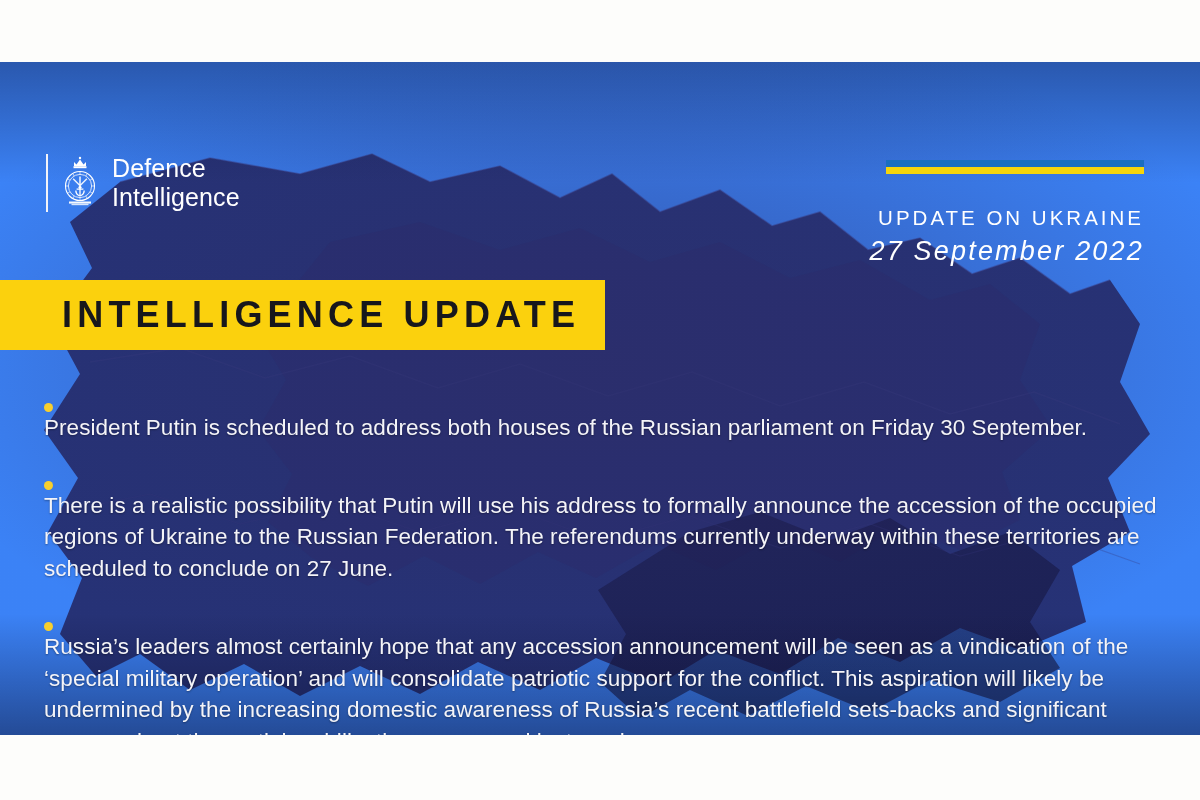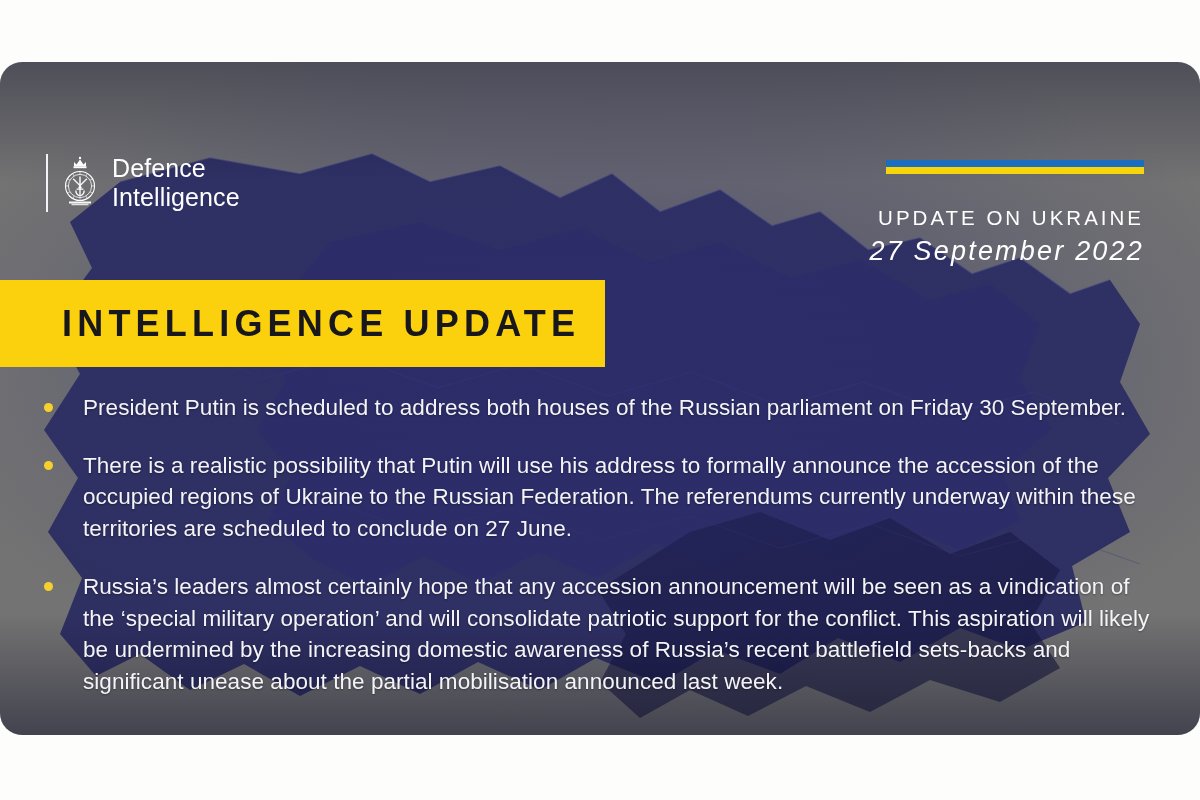--- a/index.html
+++ b/index.html
@@ -15,23 +15,22 @@
     position:relative;
     width:1200px; height:800px;
     background:#fdfdfb;
   }
 
   
   .card {
     position:absolute;
     left:0; top:62px;
     width:1200px; height:673px;
-    background:#737373;
+    background:#3b82f6;
     overflow:hidden;
-    border-radius:22px;
   }
 
   
   .map-layer {
     position:absolute;
     inset:0;
     pointer-events:none;
   }
   .map-layer svg { width:100%; height:100%; display:block; }
 
@@ -101,21 +100,21 @@
     font-style:italic;
     font-weight:400;
     letter-spacing:2.2px;
     white-space:nowrap;
   }
 
   
   .banner {
     position:absolute;
     left:0; top:218px;
-    width:605px; height:87px;
+    width:605px; height:70px;
     background:#fbd10d;
     display:flex; align-items:center;
     z-index:5;
   }
   .banner-title {
     margin-left:62px;
     color:#17171c;
     font-size:36px;
     font-weight:700;
     letter-spacing:5.2px;
@@ -126,20 +125,21 @@
   .bullets {
     position:absolute;
     left:0; top:330px;
     width:1200px;
     z-index:5;
   }
   .bullet {
     display:flex;
     padding:0 40px 0 44px;
     margin-bottom:26px;
+    flex-direction:column;
   }
   .bullet-dot {
     flex:0 0 auto;
     width:9px; height:9px;
     border-radius:50%;
     background:#f7cf2e;
     margin:11px 30px 0 0;
   }
   .bullet-text {
     color:#f4f4f8;

